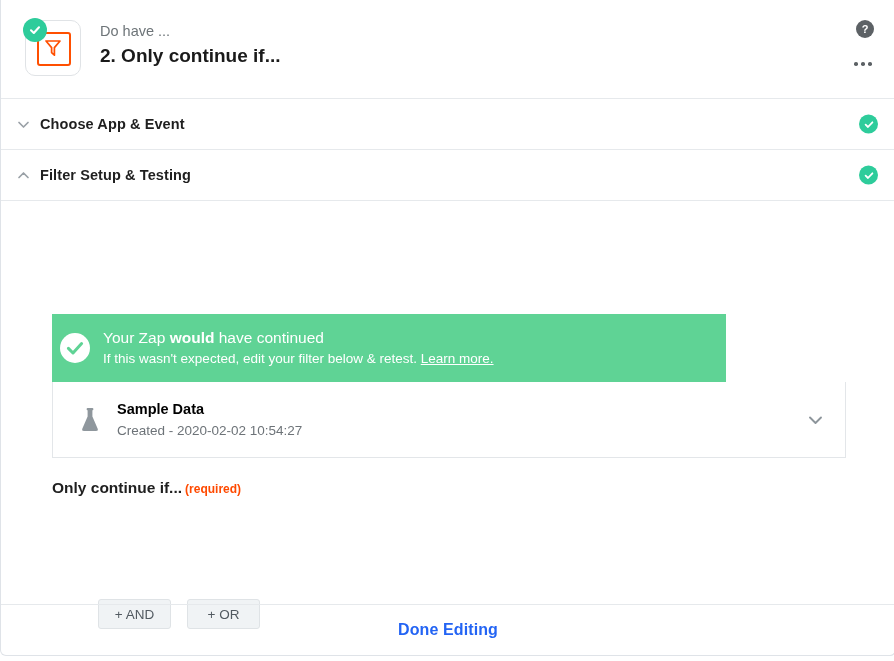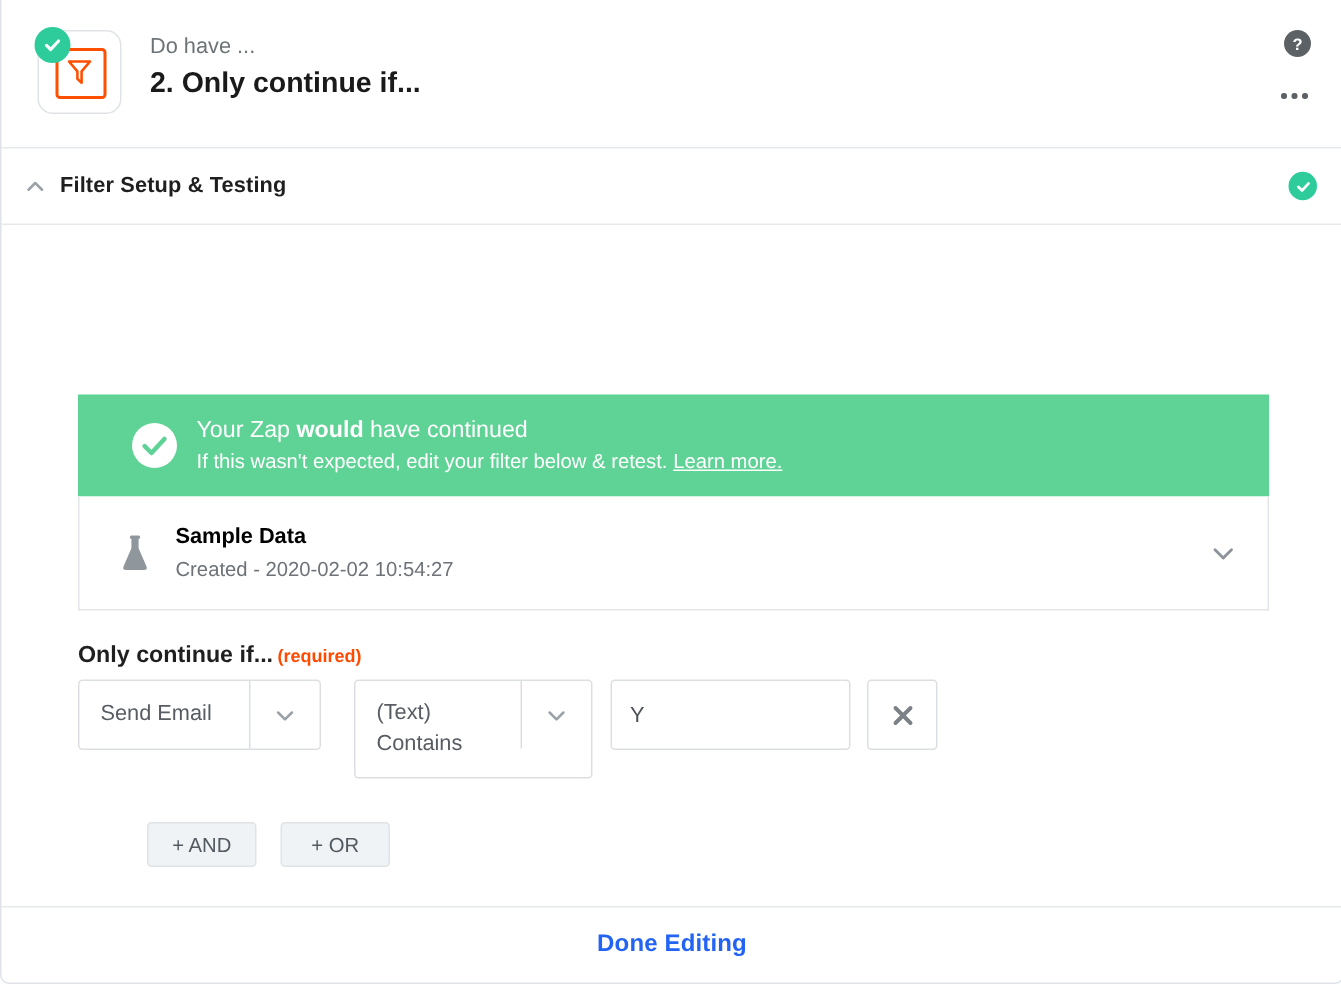--- a/index.html
+++ b/index.html
@@ -176,26 +176,26 @@
   .section-body {
     position: relative;
     padding: 0;
     height: 403px;
   }
 
   .result-banner {
     position: absolute;
     left: 51px;
     top: 113px;
-    width: 794px;
+    width: 674px;
     height: 68px;
     background: #5fd395;
     display: flex;
     align-items: center;
-    padding-left: 36px;
+    padding-left: 8px;
   }
   .banner-check {
     width: 30px;
     height: 30px;
     border-radius: 50%;
     background: #ffffff;
     display: flex;
     align-items: center;
     justify-content: center;
     flex: 0 0 auto;
@@ -431,20 +431,33 @@
         </svg>
       </div>
 
       <div class="kebab">
         <i></i>
           <i></i>
           <i></i>
       </div>
     </div>
 
+    <div class="section-bar">
+      <span class="section-chevron">
+        <svg width="15" height="15" viewBox="0 0 15 15">
+          <path d="M3 5.5 L7.5 10 L12 5.5" fill="none" stroke="currentColor" stroke-width="1.7" stroke-linecap="round" stroke-linejoin="round"></path>
+        </svg>
+      </span>
+      <span class="section-label">Choose App &amp; Event</span>
+      <span class="section-status">
+        <svg width="12" height="12" viewBox="0 0 12 12">
+          <path d="M2.6 6.2 L5 8.5 L9.4 3.8" fill="none" stroke="#ffffff" stroke-width="1.8" stroke-linecap="round" stroke-linejoin="round"></path>
+        </svg>
+      </span>
+    </div>
 
     <div class="section-bar">
       <span class="section-chevron">
         <svg width="15" height="15" viewBox="0 0 15 15">
           <path d="M3 9.5 L7.5 5 L12 9.5" fill="none" stroke="currentColor" stroke-width="1.7" stroke-linecap="round" stroke-linejoin="round"></path>
         </svg>
       </span>
       <span class="section-label">Filter Setup &amp; Testing</span>
       <span class="section-status">
         <svg width="12" height="12" viewBox="0 0 12 12">
@@ -481,49 +494,20 @@
         </span>
         <span class="sample-chevron">
           <svg width="19" height="19" viewBox="0 0 19 19">
             <path d="M4 7 L9.5 12.5 L15 7" fill="none" stroke="currentColor" stroke-width="1.9" stroke-linecap="round" stroke-linejoin="round"></path>
           </svg>
         </span>
       </div>
 
       <div class="filter-label"><span>Only continue if...</span><span class="required">(required)</span></div>
 
-      <div class="condition-row">
-
-        <div class="select-box sel-field">
-          <span class="select-value">Send Email</span>
-          <span class="select-arrow">
-            <svg width="16" height="16" viewBox="0 0 16 16">
-              <path d="M3.4 6 L8 10.6 L12.6 6" fill="none" stroke="currentColor" stroke-width="1.7" stroke-linecap="round" stroke-linejoin="round"></path>
-            </svg>
-          </span>
-        </div>
-
-        <div class="select-box sel-op">
-          <span class="select-value">(Text)
-Contains</span>
-          <span class="select-arrow">
-            <svg width="16" height="16" viewBox="0 0 16 16">
-              <path d="M3.4 6 L8 10.6 L12.6 6" fill="none" stroke="currentColor" stroke-width="1.7" stroke-linecap="round" stroke-linejoin="round"></path>
-            </svg>
-          </span>
-        </div>
-
-        <input class="value-input" type="text" value="Y" style="">
-
-        <div class="remove-btn">
-          <svg width="20" height="20" viewBox="0 0 20 20">
-            <path d="M5 5 L15 15 M15 5 L5 15" fill="none" stroke="currentColor" stroke-width="2.6" stroke-linecap="round"></path>
-          </svg>
-        </div>
-      </div>
 
       <div class="logic-buttons">
         <button class="logic-btn">+ AND</button>
         <button class="logic-btn">+ OR</button>
       </div>
 
     </div>
 
     <div class="card-footer">
       <button class="done-editing">Done Editing</button>

